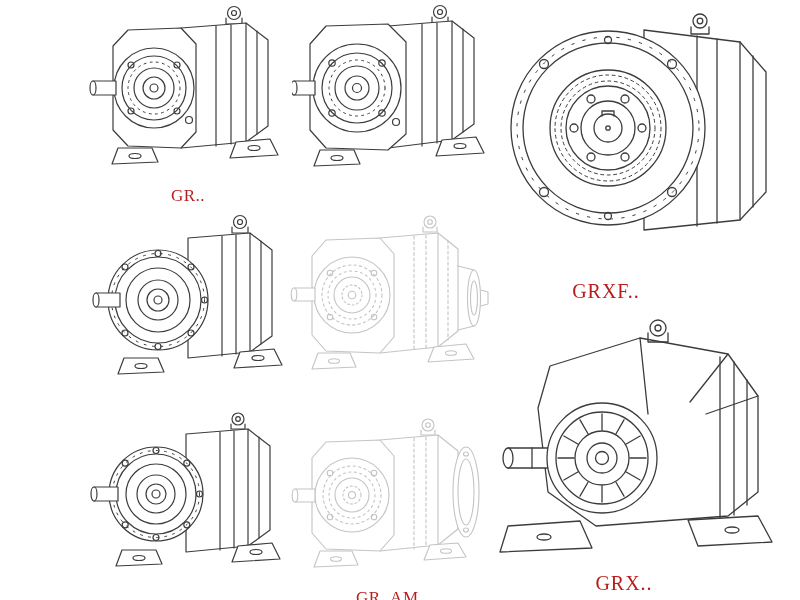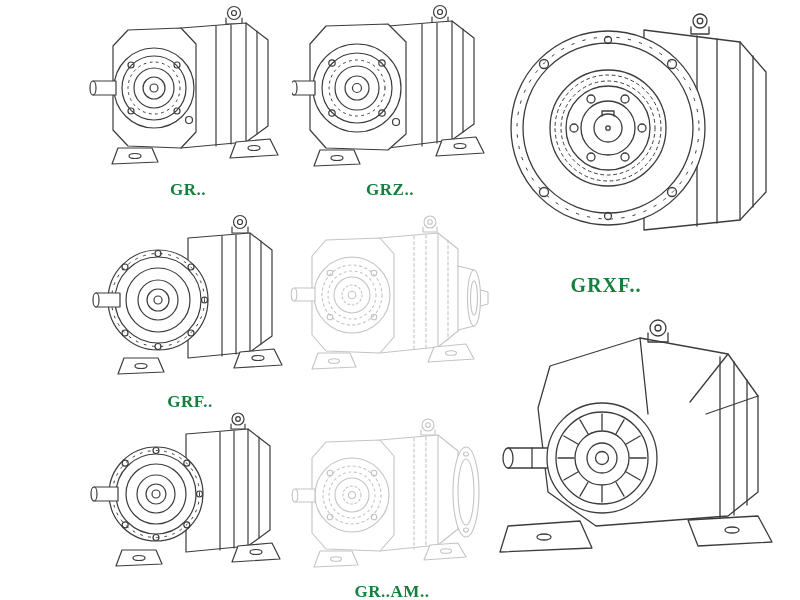--- a/index.html
+++ b/index.html
@@ -7,26 +7,26 @@
   body {
     width: 800px; height: 600px;
     background: #ffffff;
     font-family: "Liberation Serif", serif;
     position: relative;
     overflow: hidden;
   }
   .cell { position: absolute; text-align: center; }
   .cell svg { display: block; margin: 0 auto; }
   .lbl {
-    font-weight: 700;
+    font-weight: 400;
     font-size: 17px;
-    color: #15803d;
+    color: #b91c1c;
     letter-spacing: 0.5px;
     white-space: nowrap;
-    margin-top: 6px;
+    margin-top: 12px;
   }
   .lbl-lg { font-size: 20px; letter-spacing: 1px; }
   .draw  { color: #3c3c3c; }
   .faint { color: #c4c4c4; }
 
   .cell-gr   { left: 86px;  top: 2px;   width: 204px; }
   .cell-grz  { left: 292px; top: 2px;   width: 196px; }
   .cell-grxf { left: 492px; top: 0px;   width: 304px; text-align: center; }
   .cell-grf  { left: 88px;  top: 210px; width: 204px; }
   .cell-grad { left: 288px; top: 210px; width: 208px; }
@@ -98,21 +98,20 @@
       <circle cx="65" cy="86" r="4.5"></circle>
       <circle cx="90" cy="61" r="3.2"></circle>
         <circle cx="40" cy="61" r="3.2"></circle>
       <circle cx="40" cy="111" r="3.2"></circle>
         <circle cx="90" cy="111" r="3.2"></circle>
       <rect x="2" y="79" width="21" height="14" fill="#fff"></rect>
       <ellipse cx="2" cy="86" rx="3" ry="7" fill="#fff"></ellipse>
       <circle cx="104" cy="120" r="3.5"></circle>
     </g>
   </svg>
-  <div class="lbl">GRZ..</div>
 </div>
 
 <div class="cell cell-grxf">
   <svg class="draw" width="304" height="268" viewBox="0 0 304 268">
     <g stroke="currentColor" fill="none" stroke-width="1.3" stroke-linejoin="round" stroke-linecap="round">
       <circle cx="208" cy="21" r="7"></circle>
         <circle cx="208" cy="21" r="2.8"></circle>
       <polyline points="199,27 199,34 217,34 217,27"></polyline>
       <polygon points="152,30 248,42 274,72 274,192 248,220 152,230" fill="#fff"></polygon>
       <line x1="248" y1="42" x2="248" y2="220"></line>
@@ -174,21 +173,20 @@
       <circle cx="68" cy="136.5" r="3"></circle>
         <circle cx="101" cy="123" r="3"></circle>
       <circle cx="68" cy="90" r="32"></circle>
       <circle cx="68" cy="90" r="20"></circle>
       <circle cx="68" cy="90" r="11"></circle>
       <circle cx="68" cy="90" r="4"></circle>
       <rect x="6" y="83" width="24" height="14" fill="#fff"></rect>
       <ellipse cx="6" cy="90" rx="3" ry="7" fill="#fff"></ellipse>
     </g>
   </svg>
-  <div class="lbl">GRF..</div>
 </div>
 
 <div class="cell cell-grad">
   <svg class="faint" width="208" height="176" viewBox="0 0 208 176">
     <g stroke="currentColor" fill="none" stroke-width="1.1" stroke-linejoin="round" stroke-linecap="round">
       <circle cx="142" cy="12" r="6"></circle>
         <circle cx="142" cy="12" r="2.3"></circle>
       <polyline points="135,17 135,22 149,22 149,17"></polyline>
       <polygon points="92,28 150,23 170,39 170,121 150,137 92,143" fill="#fff"></polygon>
       <line x1="150" y1="23" x2="150" y2="137"></line>
@@ -324,13 +322,14 @@
       <line x1="85.8" y1="142" x2="71.9" y2="134"></line>
       <line x1="96" y1="131.8" x2="88" y2="117.9"></line>
       <line x1="110" y1="128" x2="110" y2="112"></line>
       <line x1="124" y1="131.8" x2="132" y2="117.9"></line>
       <line x1="134.2" y1="142" x2="148.1" y2="134"></line>
       <circle cx="110" cy="156" r="27"></circle>
       <circle cx="110" cy="156" r="15"></circle>
       <circle cx="110" cy="156" r="6.5"></circle>
     </g>
   </svg>
+  <div class="lbl lbl-lg">GRX..</div>
 </div>
 
 </body></html>

